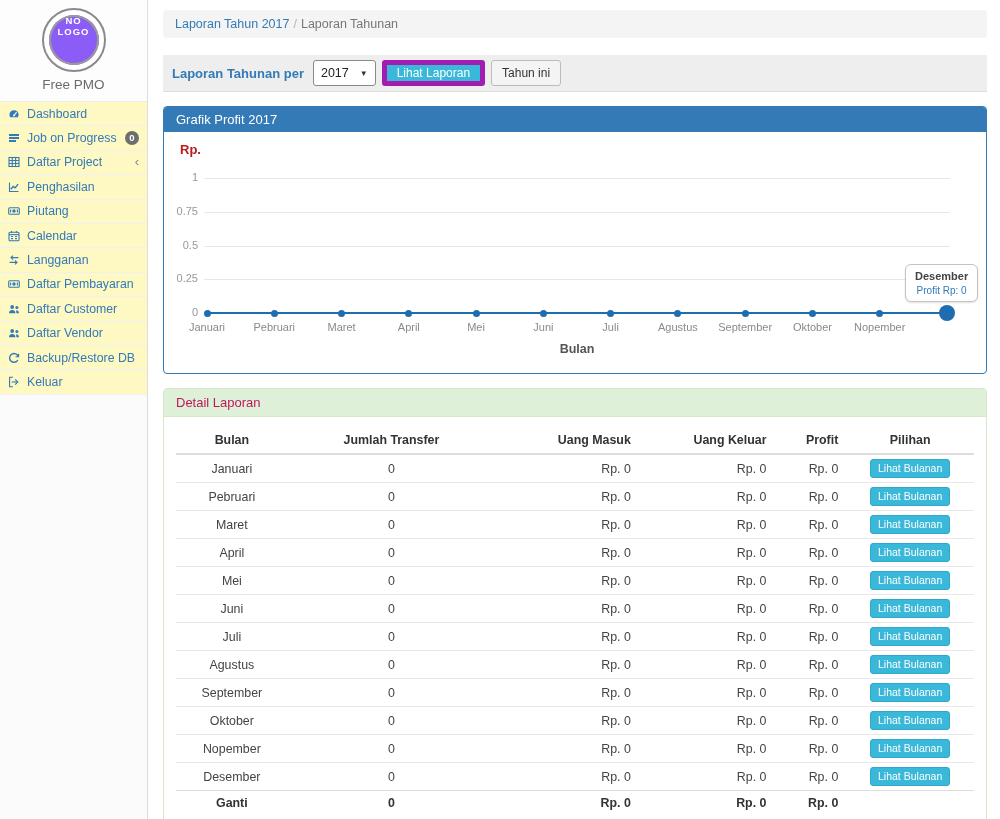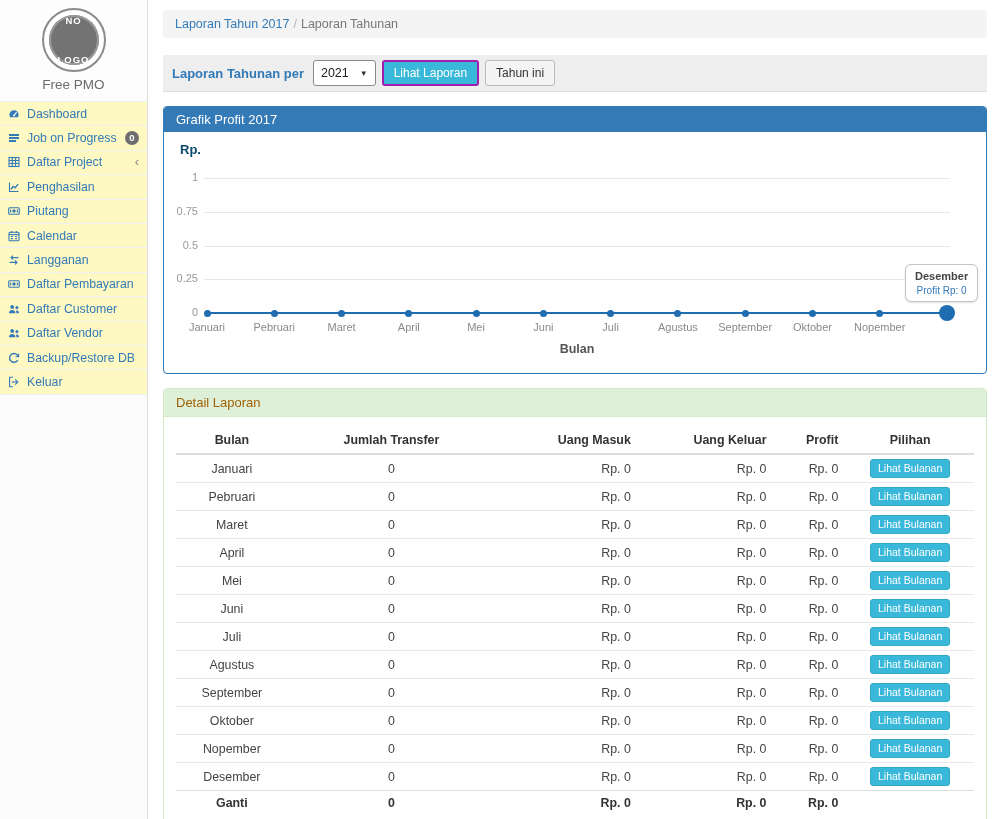--- a/index.html
+++ b/index.html
@@ -8,22 +8,22 @@
     font-family: "Liberation Sans", sans-serif;
     background:#fff; color:#333; overflow:hidden; font-size:12.5px;
   }
   .page { display:flex; min-height:786px; align-items:stretch; }
 
   
   .sidebar { width:148px; min-width:148px; background:#fbfbfb; border-right:1px solid #ddd; }
   .logo-box { padding:8px 0 9px; text-align:center; background:#fdfdfd; }
   .logo-badge { width:64px; height:64px; margin:0 auto; border:2px solid #8a8a8a; border-radius:50%;
     background:#fff; display:flex; align-items:center; justify-content:center; }
-  .logo-inner { width:50px; height:50px; border-radius:50%; background:#737373;
-    display:flex; flex-direction:column; align-items:center; justify-content:space-between;
+  .logo-inner { width:50px; height:50px; border-radius:50%; background:#8b5cf6;
+    display:flex; flex-direction:column; align-items:center; justify-content:flex-start;
     box-shadow: inset 0 0 0 2px #9a9a9a; }
   .logo-inner span { color:#fff; font-size:9.5px; font-weight:bold; letter-spacing:1px; line-height:11px; }
   .brand { margin-top:5px; color:#6b6b6b; font-size:13.5px; }
   .menu { border-top:1px solid #eee; }
   .menu-item { display:flex; align-items:center; gap:6px; padding:0 8px 0 7px; height:24.4px;
     color:#337ab7; text-decoration:none; font-size:12.3px; border-bottom:1px solid #f0f0f0; background:#fef9c3; }
   .mi-icon { width:14px; display:inline-flex; justify-content:center; color:#337ab7; flex:none; }
   .mi-icon svg { display:block; }
   .mi-label { white-space:nowrap; }
   .mi-badge { margin-left:auto; background:#6e6e6e; color:#fff; border-radius:8px;
@@ -38,34 +38,34 @@
   .crumb-current { color:#777; }
 
   .controls-bar { background:#eee; border-bottom:1px solid #e0e0e0; padding:5px 9px; margin-bottom:14px;
     display:flex; align-items:center; gap:6px; }
   .controls-label { color:#337ab7; font-weight:bold; font-size:13px; margin-right:3px; }
   .select-box { background:#fff; border:1px solid #8a8a8a; border-radius:3px; height:26px;
     display:inline-flex; align-items:center; gap:11px; padding:0 7px; font-size:12.5px; color:#222; cursor:default; }
   .select-caret { font-size:8px; color:#333; }
   .btn { display:inline-flex; align-items:center; height:26px; padding:0 10px; border-radius:3px;
     font-size:12px; cursor:pointer; text-decoration:none; }
-  .btn-info { background:#39b8d9; border:2px solid #a21caf; color:#fff; }
+  .btn-info { background:#39b8d9; border:5px solid #a21caf; color:#fff; }
   .btn-default { background:#f4f4f4; border:1px solid #bbb; color:#333; }
 
   .panel { border-radius:4px; margin-bottom:14px; background:#fff; }
   .panel-primary { border:1px solid #337ab7; }
   .panel-primary > .panel-heading { background:#337ab7; color:#fff; padding:5px 12px; font-size:13px;
     border-radius:3px 3px 0 0; }
   .panel-success { border:1px solid #d6e9c6; }
-  .panel-success > .panel-heading { background:#dff0d8; color:#a16207; padding:6px 12px; font-size:13px;
+  .panel-success > .panel-heading { background:#dff0d8; color:#be185d; padding:6px 12px; font-size:13px;
     border-bottom:1px solid #d6e9c6; border-radius:3px 3px 0 0; }
 
   
   .chart-body { position:relative; height:241px; }
-  .axis-title-y { position:absolute; left:16px; top:10px; font-weight:bold; font-size:13px; color:#0c4a6e; }
+  .axis-title-y { position:absolute; left:16px; top:10px; font-weight:bold; font-size:13px; color:#b91c1c; }
   .y-tick { position:absolute; width:34px; text-align:right; font-size:11px; color:#999; }
   .gridline { position:absolute; left:40px; width:746px; height:1px; background:#e7e7e7; }
   .profit-line { position:absolute; height:2px; background:#1f6cb0; }
   .dot { position:absolute; border-radius:50%; background:#1f6cb0; }
   .x-tick { position:absolute; width:72px; text-align:center; font-size:11px; color:#8a8a8a; }
   .axis-title-x { position:absolute; text-align:center; font-weight:bold; font-size:12.5px; color:#555; }
   .chart-tooltip { position:absolute; background:#fff; border:1px solid #c3c3c3; border-radius:6px;
     padding:5px 9px; text-align:center; box-shadow:0 1px 2px rgba(0,0,0,.12); }
   .tt-title { font-size:11px; font-weight:bold; color:#444; }
   .tt-value { font-size:10px; color:#337ab7; margin-top:3px; }
@@ -222,21 +222,21 @@
 
   <main class="content">
 
     <div class="breadcrumb-bar">
       <a href="#">Laporan Tahun 2017</a><span class="crumb-sep">/</span><span class="crumb-current">Laporan Tahunan</span>
     </div>
 
     <div class="controls-bar">
       <span class="controls-label">Laporan Tahunan per</span>
       <span class="select-box">
-        <span>2021</span>
+        <span>2017</span>
         <span class="select-caret">▼</span>
       </span>
       <a class="btn btn-info">Lihat Laporan</a>
       <a class="btn btn-default">Tahun ini</a>
     </div>
 
     <div class="panel panel-primary">
       <div class="panel-heading">Grafik Profit 2017</div>
       <div class="chart-body" id="chart-body">
         <div class="axis-title-y">Rp.</div>

